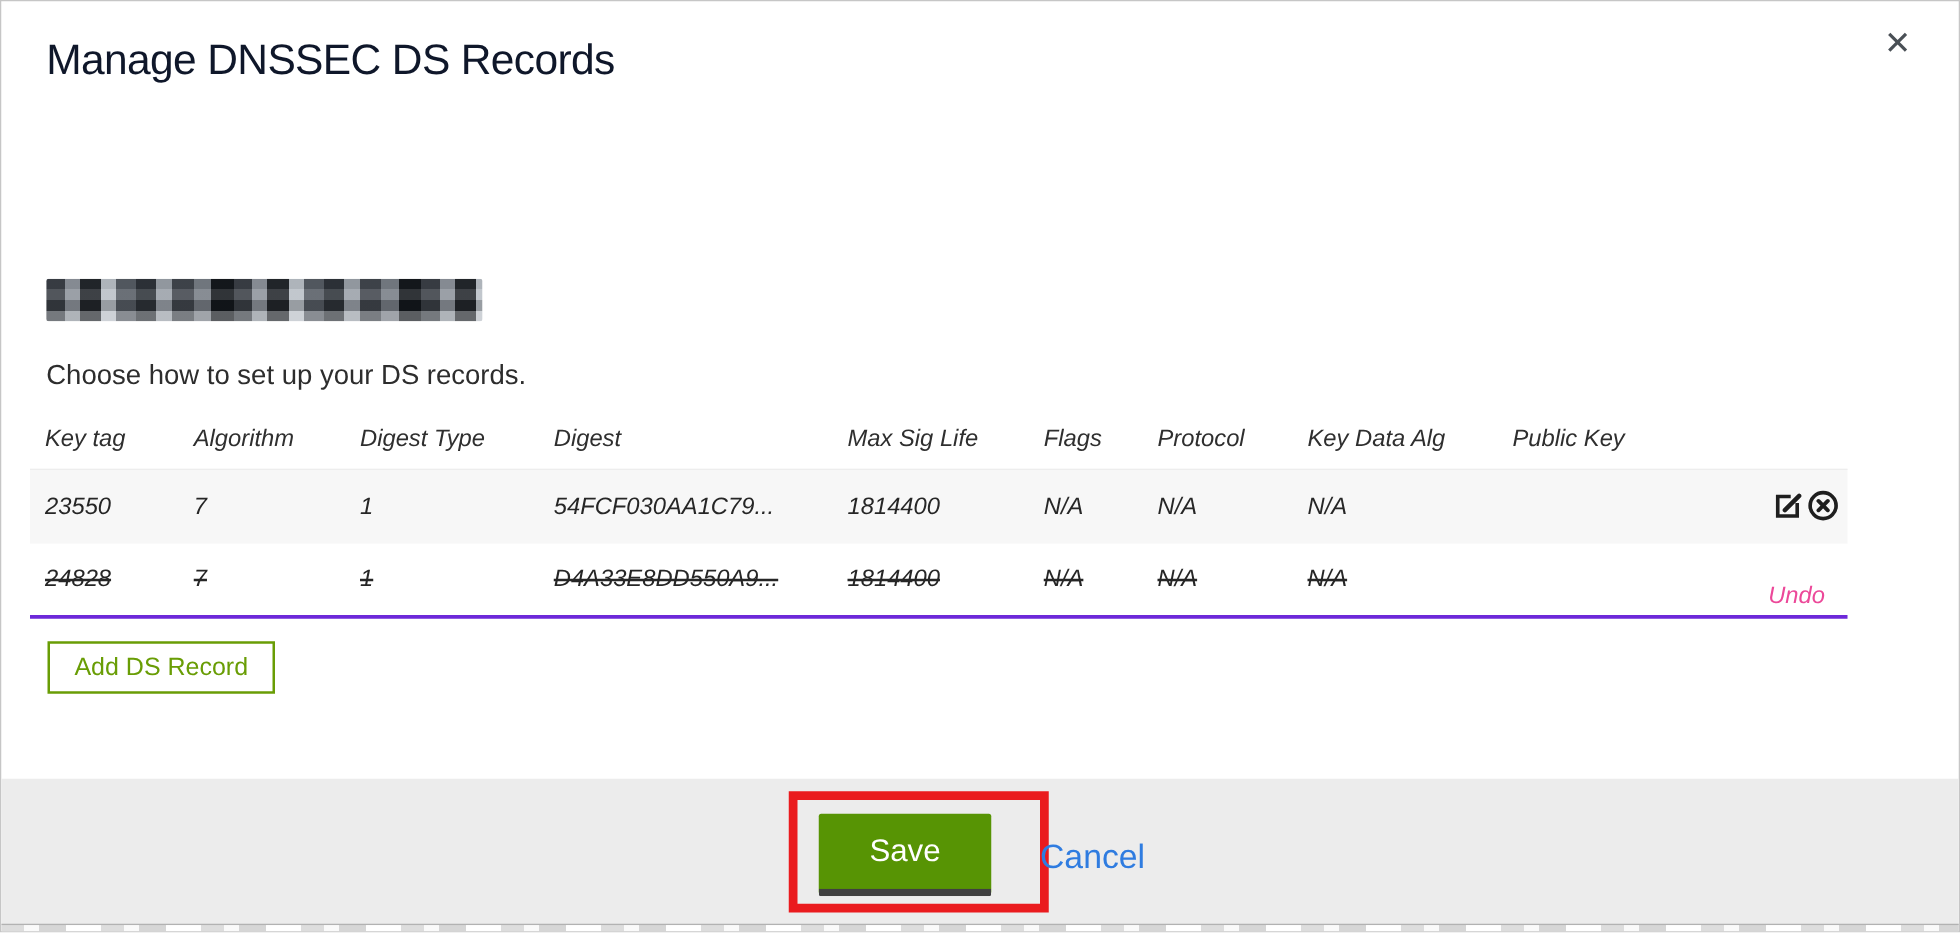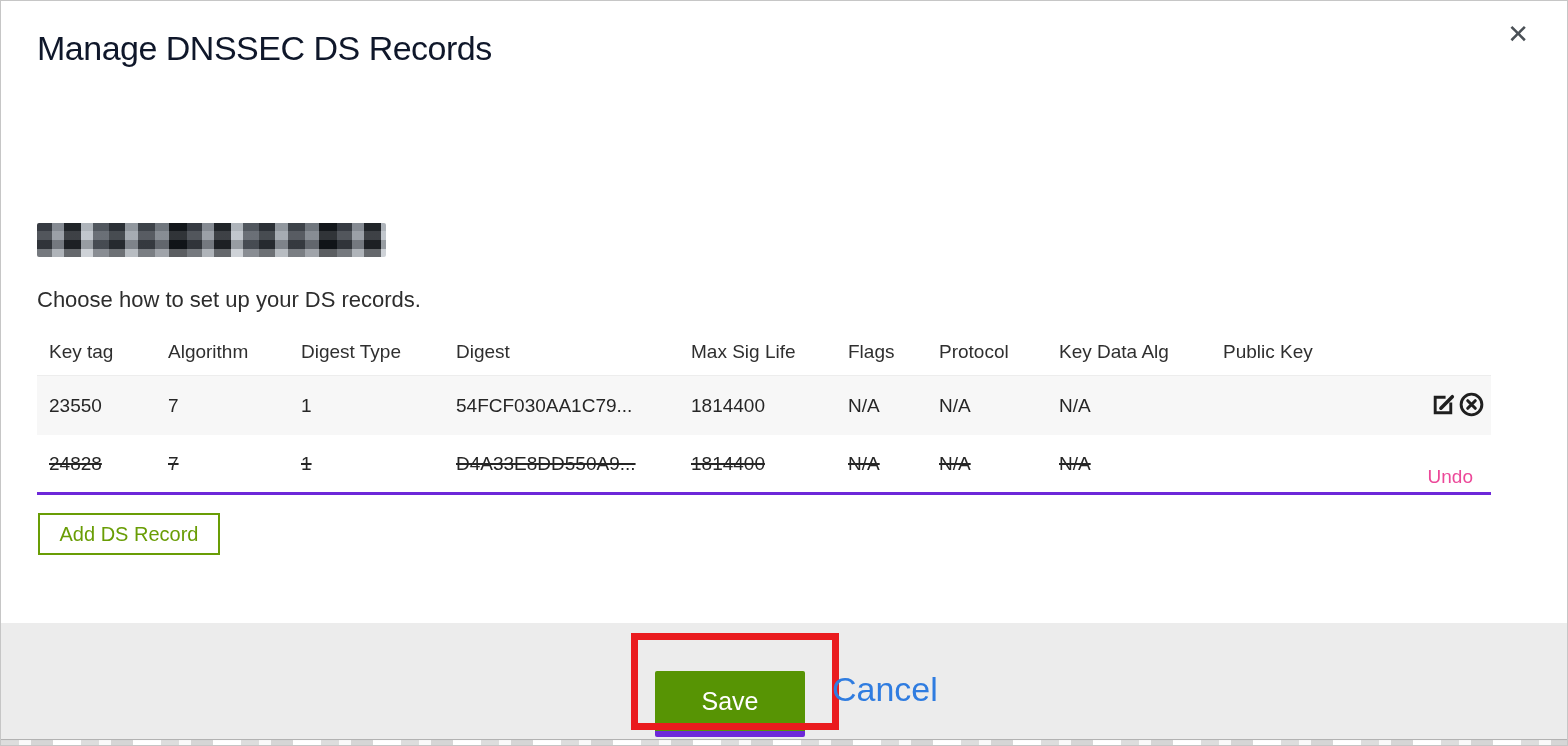--- a/index.html
+++ b/index.html
@@ -28,21 +28,21 @@
       repeating-linear-gradient(0deg, rgba(255,255,255,0.30) 0 8px, rgba(0,0,0,0.18) 8px 17px, rgba(255,255,255,0.12) 17px 26px, rgba(0,0,0,0.06) 26px 34px),
       repeating-linear-gradient(90deg, #3a3f46 0 15px, #8d939b 15px 27px, #23272c 27px 44px, #b9bfc6 44px 56px, #565c64 56px 72px, #2e3339 72px 88px, #9aa0a8 88px 101px, #41464d 101px 118px, #777d85 118px 132px, #14181d 132px 150px);
     filter: blur(0.6px);
   }
 
   .instruction {
     position:absolute; left:36px; top:286px;
     font-size:22px; color:#2d2d2d;
   }
 
-  .ds-table { position:absolute; left:36px; top:328px; width:1454px; }
+  .ds-table { position:absolute; left:23px; top:328px; width:1454px;font-style:italic; }
   .trow {
     display:grid;
     grid-template-columns:119px 133px 155px 235px 157px 91px 120px 164px 150px 1fr;
     align-items:center;
   }
   .thead { height:46px; }
   .th { font-size:19px; color:#2f2f2f; padding-left:12px; font-weight:400; }
   .row { height:60px; }
   .row-normal { background:#f7f7f7; border-top:1px solid #ededed; }
   .row-deleted { background:#fff; border-bottom:3px solid #6d28d9; }
@@ -60,27 +60,27 @@
 
   .footer {
     position:absolute; left:0; top:622px; width:1568px; height:118px;
     background:#ececec;
   }
   .red-annotation {
     position:absolute; left:630px; top:632px; width:208px; height:97px;
     border:7px solid #ea1b1e; background:transparent; pointer-events:none;
   }
   .save-btn {
-    position:absolute; left:654px; top:650px; width:150px; height:66px;
-    background:#579404; border:none; border-bottom:6px solid #6d28d9; border-radius:2px;
-    color:#fff; font-size:25px; font-family:inherit; cursor:pointer;margin-top:20px;
+    position:absolute; left:654px; top:650px; width:138px; height:66px;
+    background:#579404; border:none; border-bottom:6px solid #404040; border-radius:2px;
+    color:#fff; font-size:25px; font-family:inherit; cursor:pointer;
   }
   .cancel-link {
     position:absolute; left:831px; top:669px;
-    font-size:34px; color:#2f7ce0; text-decoration:none; cursor:pointer;
+    font-size:27px; color:#2f7ce0; text-decoration:none; cursor:pointer;
   }
 
   .bottom-strip {
     position:absolute; left:0; bottom:0; width:1568px; height:6px;
     border-top:1px solid #a8a8a8;
     background-image:repeating-linear-gradient(90deg,#d8d8d8 0 18px,#fafafa 18px 30px,#cfcfcf 30px 52px,#ffffff 52px 80px);
     opacity:.85;
   }
 </style>
 </head>

